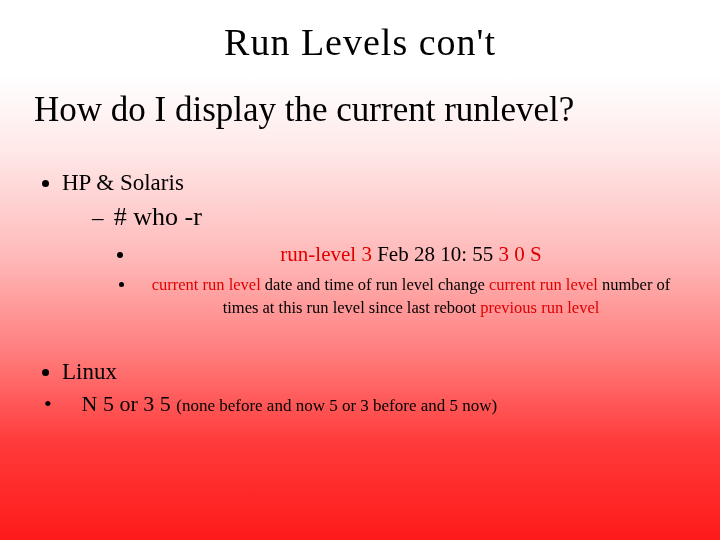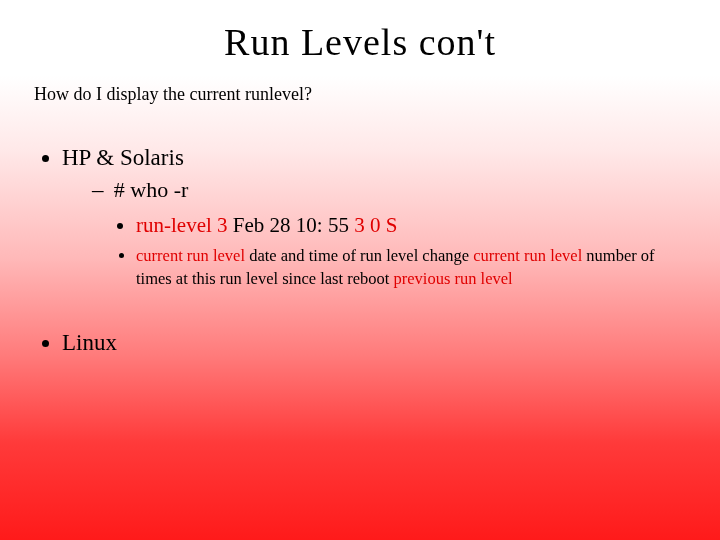--- a/index.html
+++ b/index.html
@@ -23,24 +23,24 @@
     box-sizing: border-box;
     padding: 18px 34px 20px 34px;
     font-family: "Comic Sans MS", "Comic Sans", cursive;
     color: #000;
   }
   .title {
     text-align: center;
     font-family: "Papyrus", fantasy, "Comic Sans MS", cursive;
     font-size: 38px;
     letter-spacing: 1px;
-    margin: 2px 0 20px 0;
+    margin: 2px 0 26px 0;
   }
   .question {
-    font-size: 18px;
+    font-size: 35px;
     margin: 6px 0 14px 0;
   }
   ul.lvl1 {
     list-style: disc;
     margin: 0;
     padding-left: 28px;
   }
   ul.lvl1 > li {
     font-size: 23px;
     margin-bottom: 6px;
@@ -48,32 +48,33 @@
   }
   .sub {
     margin-left: 30px;
     margin-top: 6px;
   }
   .dash {
     display: inline-block;
     width: 16px;
   }
   .cmd {
-    font-size: 22px;
+    font-size: 26px;
     display: inline;
   }
   ul.lvl3 {
     list-style: disc;
     margin: 8px 0 8px 54px;
     padding-left: 20px;
   }
   ul.lvl3 > li {
     font-size: 21px;
     margin-bottom: 6px;
     line-height: 1.35;
+    text-align: center;
   }
   ul.lvl3 > li.small {
     font-size: 16.5px;
     font-family: Liberation Serif, serif;
   }
   .red { color: #e00000; }
   .lastline {
     font-size: 22px;
     margin-top: 4px;
     padding-left: 28px;
@@ -115,14 +116,18 @@
         </li>
       </ul>
     </li>
 
     <li>
       <span>Linux</span>
 
     </li>
   </ul>
 
+  <div class="lastline">
+    <span class="bullet">•</span>
+    <span>N 5 or 3 5 </span><span class="paren">(none before and now 5 or 3 before and 5 now)</span>
+  </div>
 
 </div>
 
 </body></html>

